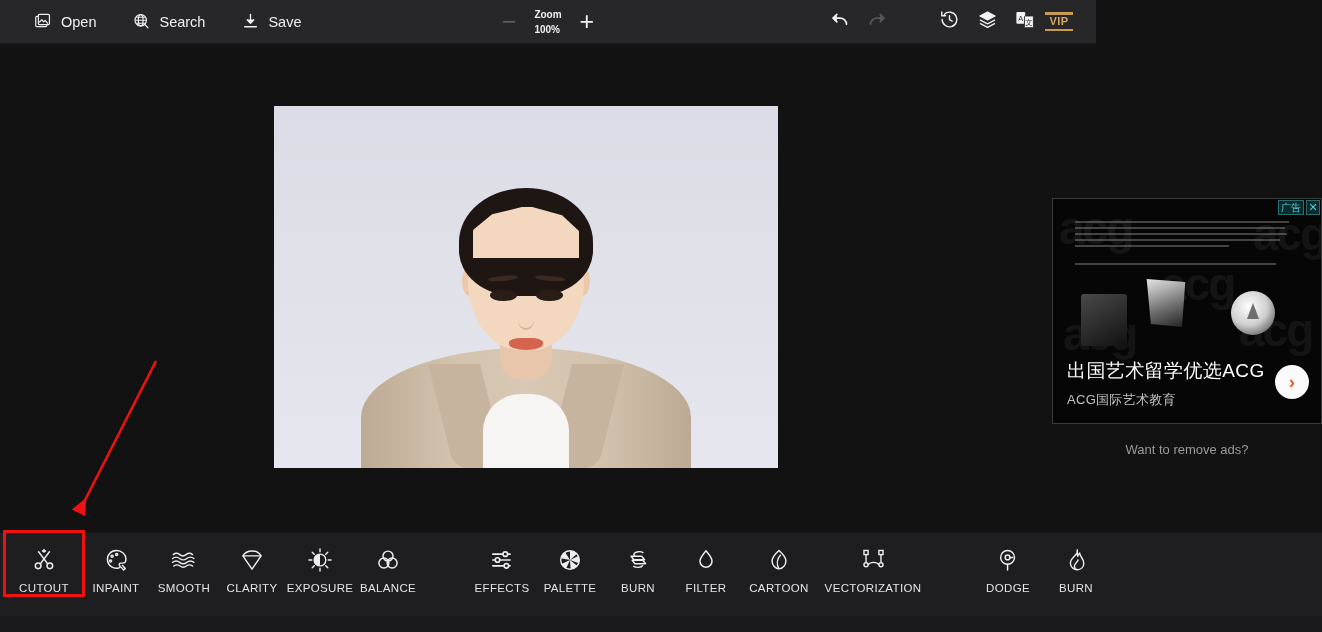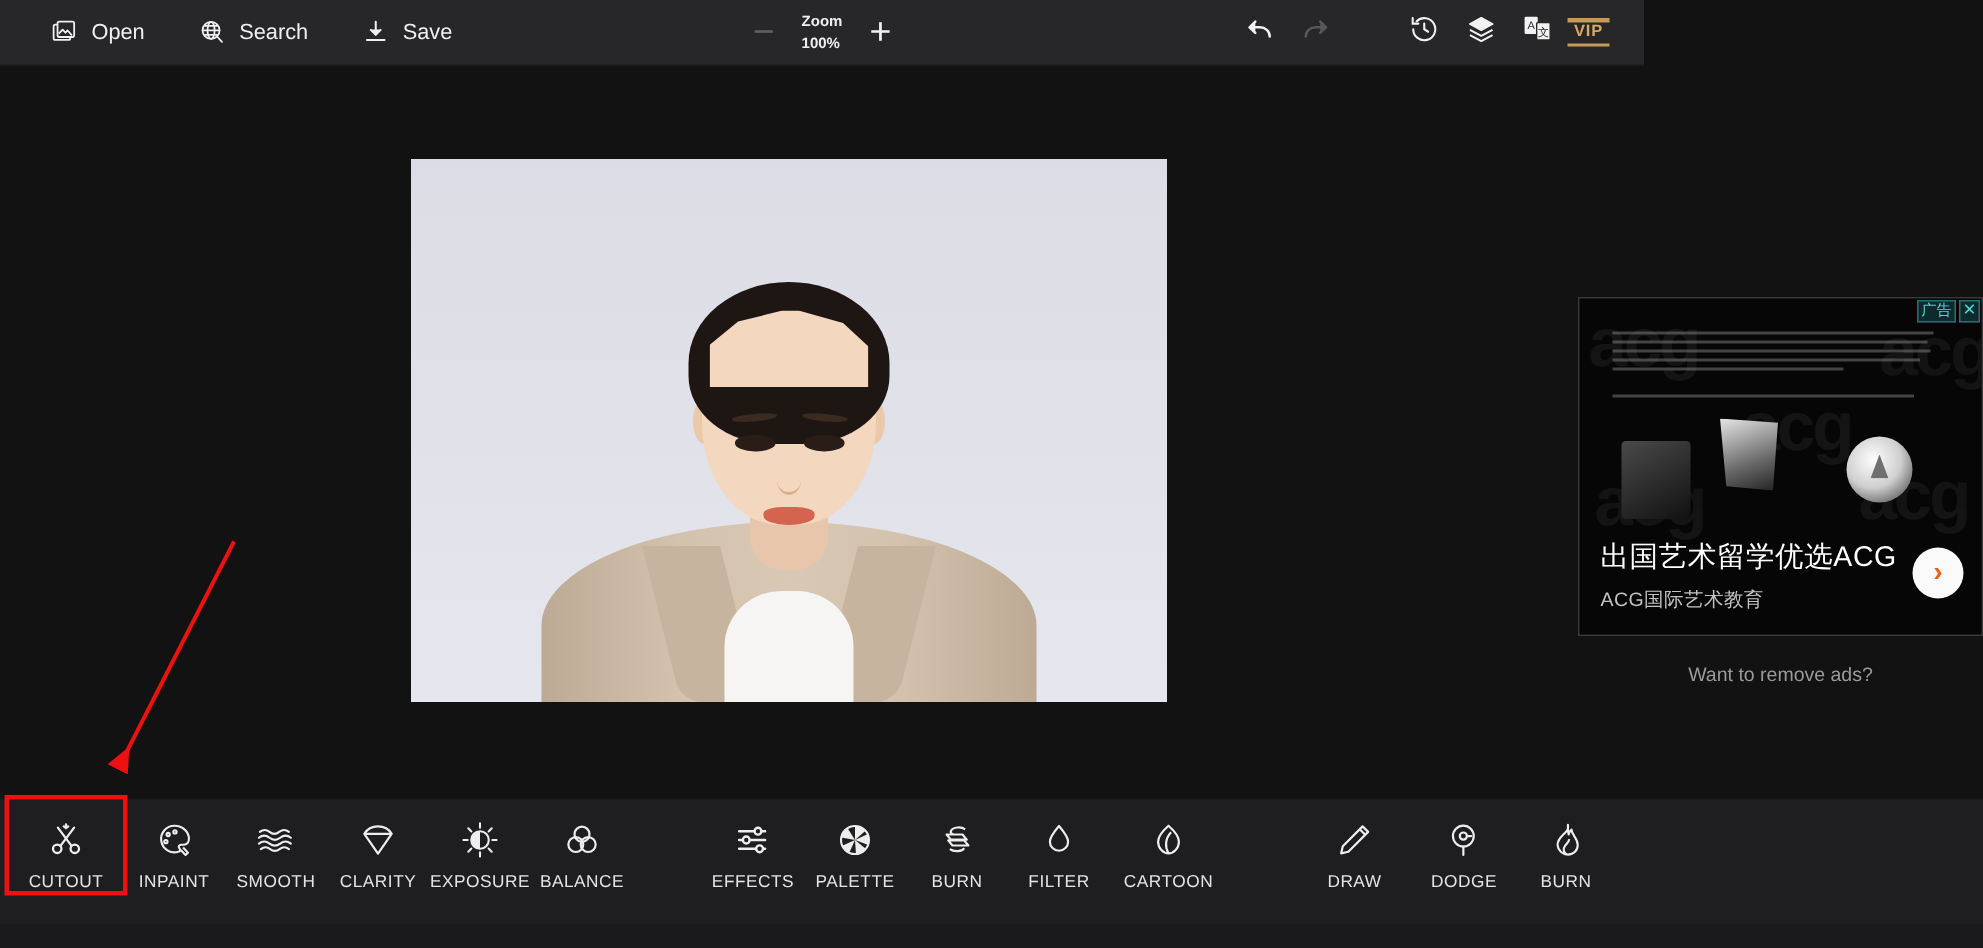--- a/index.html
+++ b/index.html
@@ -517,33 +517,37 @@
     <div class="tool" style="width:78px;">
       <div class="tl-ico">
         <svg width="26" height="26" viewBox="0 0 24 24" fill="none" stroke="#ededed" stroke-width="1.35" stroke-linejoin="round">
           <path d="M12 3.2c3.6 3.2 6.4 6.4 6.4 9.8 0 4-3.2 7.2-6.4 7.2s-6.4-3.2-6.4-7.2c0-3.4 2.8-6.6 6.4-9.8z"></path>
           <path d="M12 20.2c-2.4-4-2-9.2 1.6-13"></path>
         </svg>
       </div>
       <div class="tl-lbl">CARTOON</div>
     </div>
 
+    <div class="tool" style="width:110px;">
+      <div class="tl-ico">
+        <svg width="27" height="26" viewBox="0 0 24 24" fill="none" stroke="#ededed" stroke-width="1.3">
+          <rect x="3.2" y="3.2" width="3.8" height="3.8"></rect>
+          <rect x="17" y="3.2" width="3.8" height="3.8"></rect>
+          <circle cx="5.1" cy="16.4" r="1.9"></circle>
+            <circle cx="18.9" cy="16.4" r="1.9"></circle>
+          <path d="M5.1 7v7.5M18.9 7v7.5"></path>
+          <path d="M6.9 16.4c2.2-3 8-3 10.2 0"></path>
+        </svg>
+      </div>
+      <div class="tl-lbl">VECTORIZATION</div>
+    </div>
   </div>
 
   <div class="tool-group" style="margin-left:46px;">
 
-    <div class="tool" style="width:78px;">
-      <div class="tl-ico">
-        <svg width="26" height="26" viewBox="0 0 24 24" fill="none" stroke="#ededed" stroke-width="1.35" stroke-linejoin="round">
-          <path d="M17 3.6l3.4 3.4L8.2 19.2l-4.4 1 1-4.4z"></path>
-          <path d="M15.2 5.4l3.4 3.4"></path>
-        </svg>
-      </div>
-      <div class="tl-lbl">DRAW</div>
-    </div>
 
     <div class="tool">
       <div class="tl-ico">
         <svg width="26" height="26" viewBox="0 0 24 24" fill="none" stroke="#ededed" stroke-width="1.35" stroke-linecap="round">
           <circle cx="11.6" cy="9.6" r="6.4"></circle>
           <circle cx="11.6" cy="9.6" r="2.2"></circle>
           <path d="M13.8 9.6h2.6"></path>
           <path d="M11.6 16v5.2"></path>
         </svg>
       </div>

